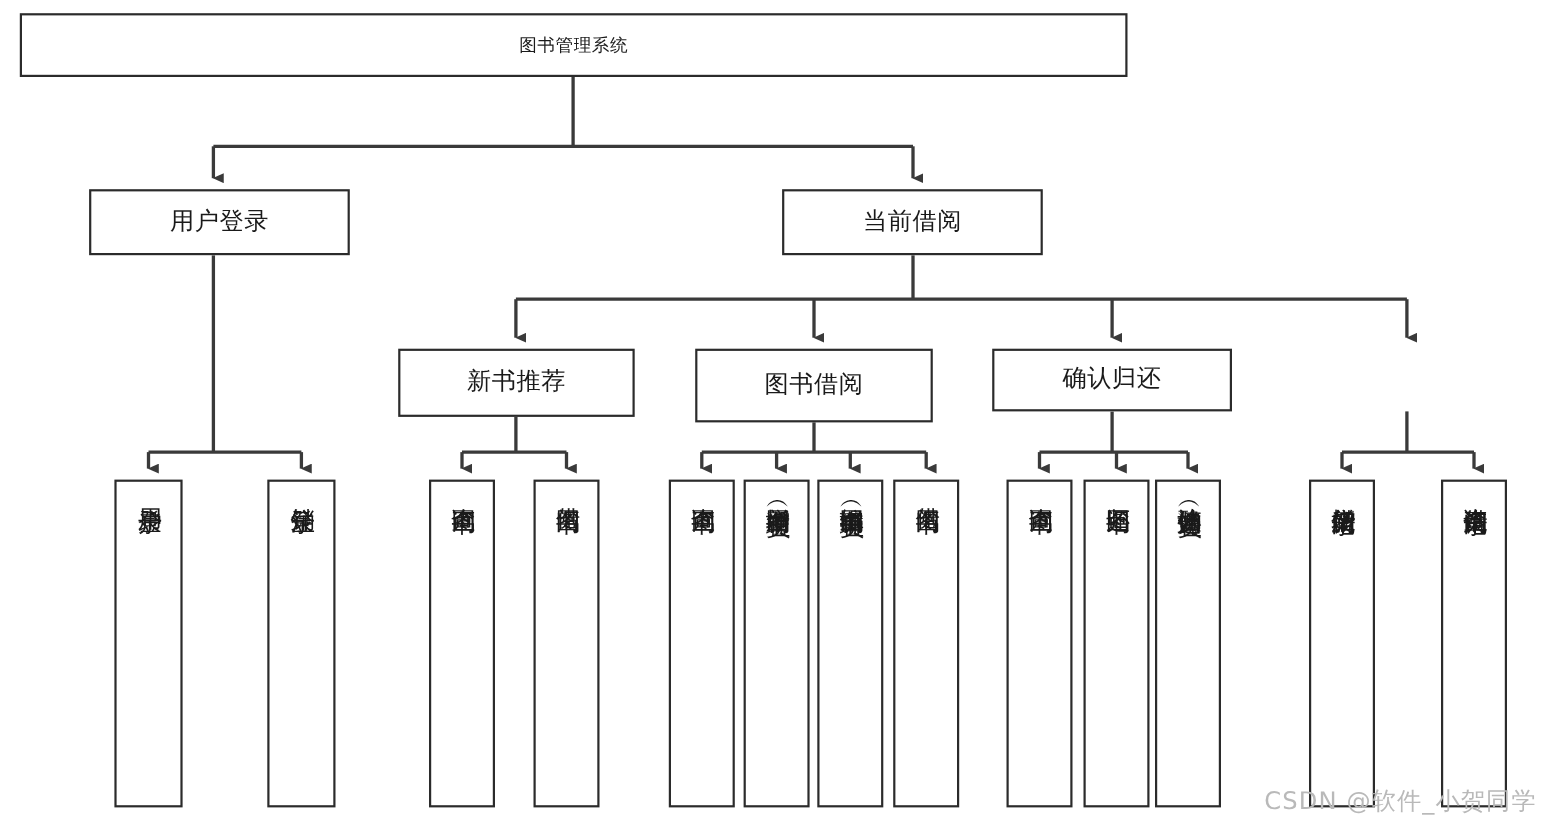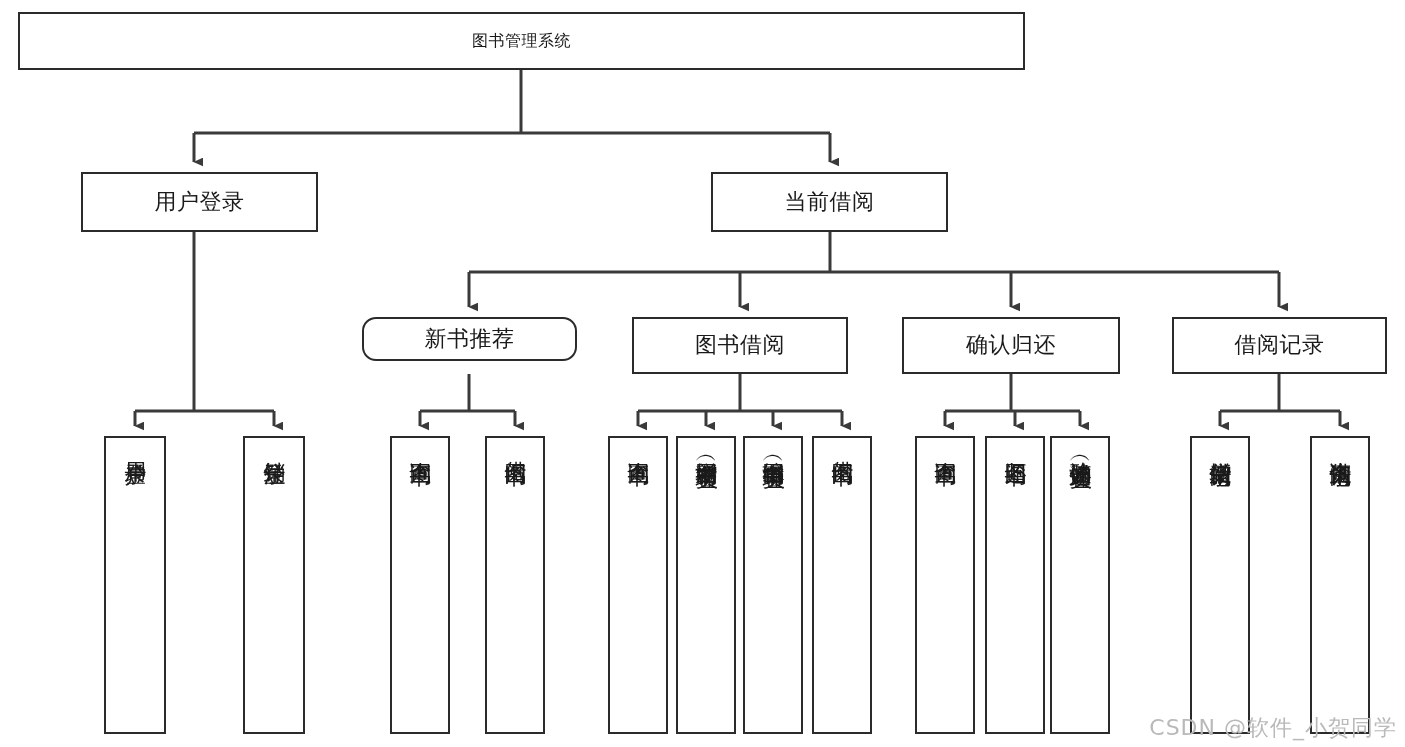--- a/index.html
+++ b/index.html
@@ -136,35 +136,32 @@
   </div>
 
   <div class="node horizontal" style="left:81px; top:172px; width:237px; height:60px;">
     <span class="node-label">用户登录</span>
   </div>
 
   <div class="node horizontal" style="left:711px; top:172px; width:237px; height:60px;">
     <span class="node-label">当前借阅</span>
   </div>
 
-  <div class="node horizontal" style="left:362px; top:317px; width:215px; height:44px;border-radius:14px;">
+  <div class="node horizontal" style="left:362px; top:317px; width:215px; height:62px;">
     <span class="node-label">新书推荐</span>
   </div>
 
-  <div class="node horizontal" style="left:632px; top:317px; width:216px; height:57px;">
+  <div class="node horizontal" style="left:632px; top:317px; width:216px; height:67px;">
     <span class="node-label">图书借阅</span>
   </div>
 
   <div class="node horizontal" style="left:902px; top:317px; width:218px; height:57px;">
     <span class="node-label">确认归还</span>
   </div>
 
-  <div class="node horizontal" style="left:1172px; top:317px; width:215px; height:57px;">
-    <span class="node-label">借阅记录</span>
-  </div>
 
   <div class="node leaf" style="left:104px; top:436px; width:62px; height:298px;">
     <span class="node-label">用户登录</span>
   </div>
 
   <div class="node leaf" style="left:243px; top:436px; width:62px; height:298px;">
     <span class="node-label">注销登录</span>
   </div>
 
   <div class="node leaf" style="left:390px; top:436px; width:60px; height:298px;">

